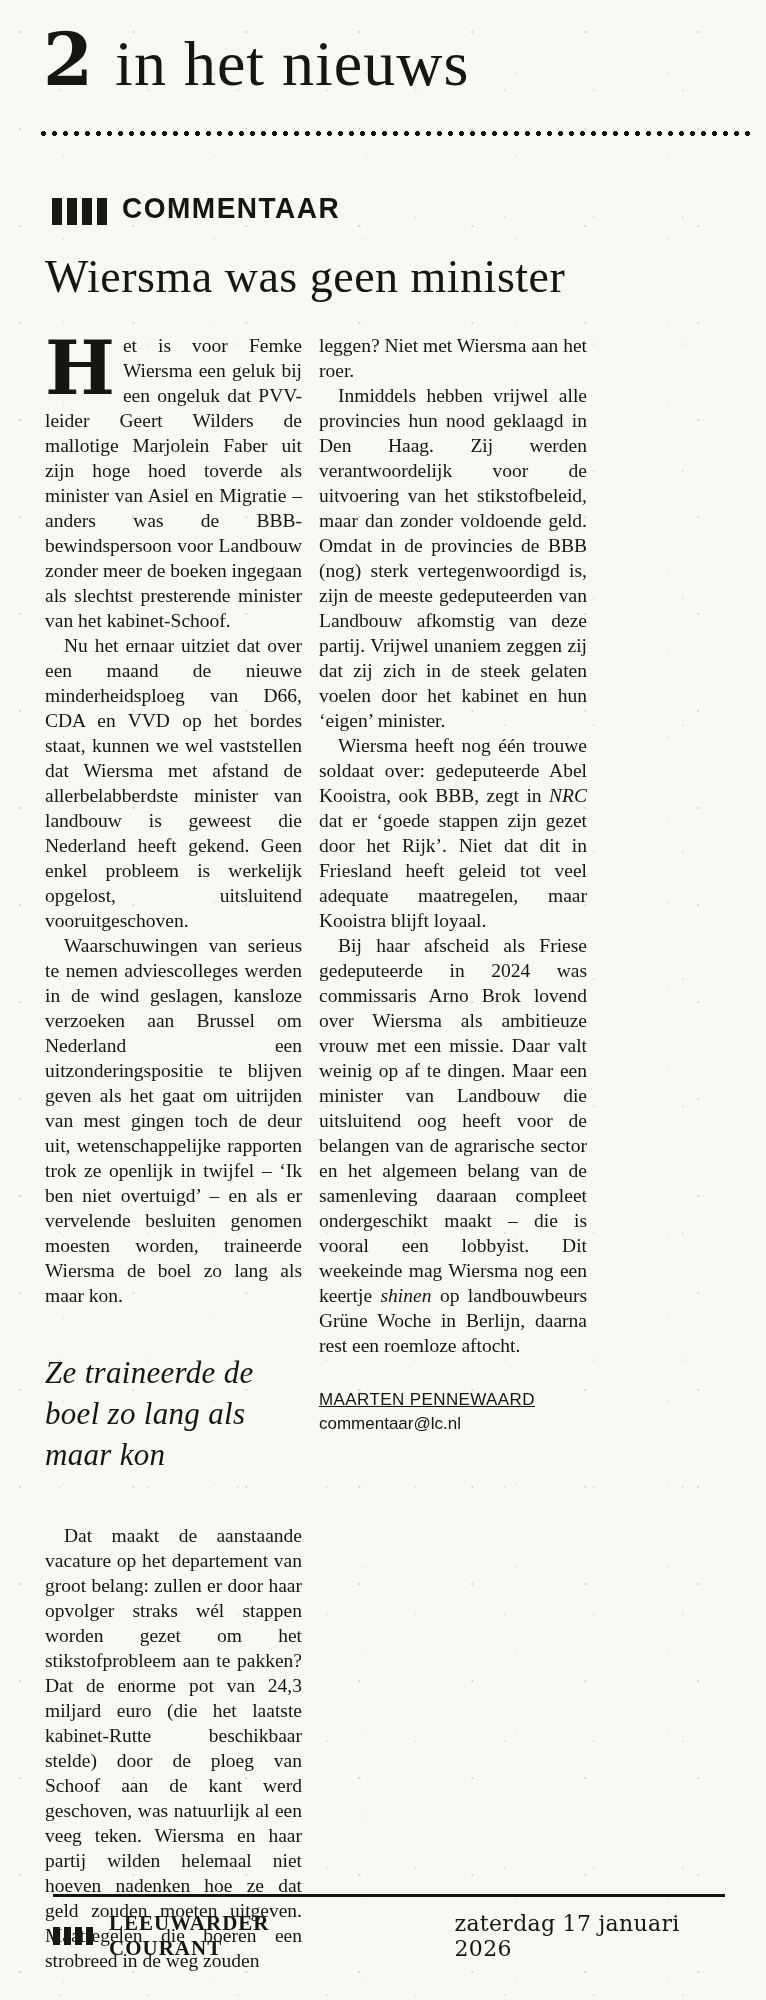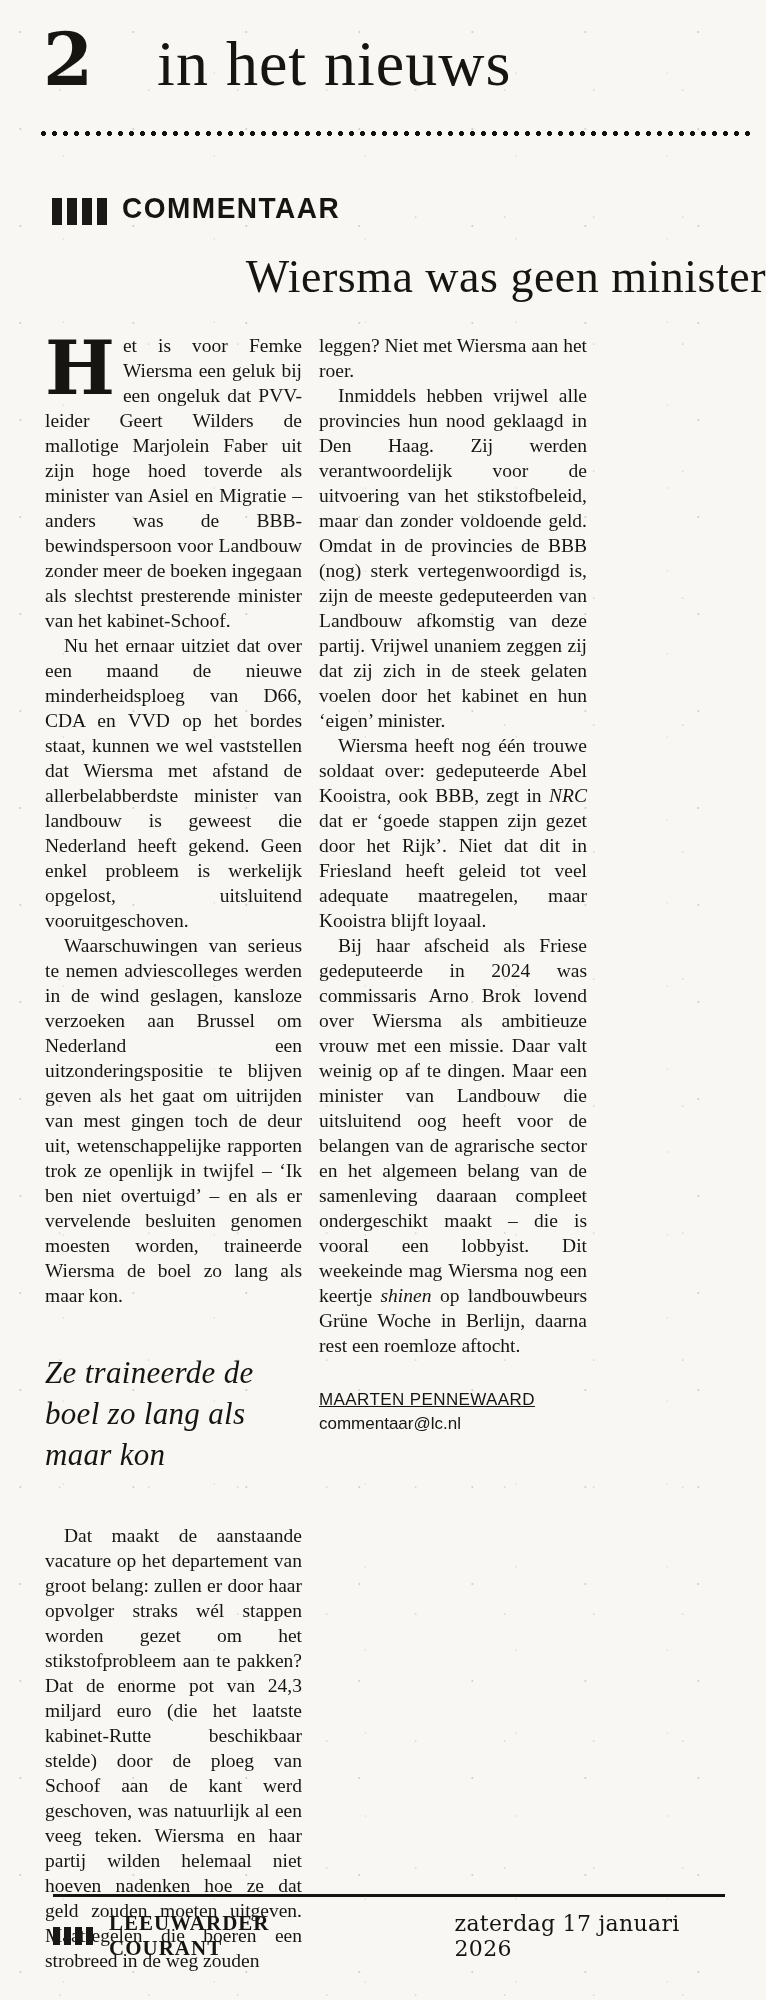--- a/index.html
+++ b/index.html
@@ -23,21 +23,21 @@
   .page{position:relative;width:766px;height:2000px;}
 
   
   .masthead{display:flex;align-items:baseline;padding:18px 0 0 43px;}
   .page-num{
     font-family:"DejaVu Serif", serif;font-weight:bold;
     font-size:72px;line-height:84px;letter-spacing:-2px;
   }
   .section-title{
     font-family:"Liberation Serif", serif;font-weight:normal;
-    font-size:64px;line-height:80px;margin-left:66px;letter-spacing:1px;
+    font-size:64px;line-height:80px;margin-left:24px;letter-spacing:1px;
   }
   .dotted-rule{
     margin:26px 14px 0 38px;height:7px;
     background-image:radial-gradient(circle, #141310 2.3px, rgba(0,0,0,0) 2.8px);
     background-size:11px 7px;background-repeat:repeat-x;background-position:0 50%;
   }
 
   
   .kicker{display:flex;align-items:flex-end;margin:56px 0 0 52px;}
   .bars{display:flex;align-items:center;}
@@ -45,21 +45,21 @@
   .kicker-label{
     font-family:"Liberation Sans", sans-serif;font-weight:bold;
     font-size:28px;letter-spacing:1.5px;margin-left:10px;
     transform:scaleY(1.05);transform-origin:left center;
   }
 
   
   .headline{
     margin:26px 0 0 45px;
     font-family:"Liberation Serif", serif;font-weight:normal;
-    font-size:46px;line-height:52px;letter-spacing:.5px;text-align:right;
+    font-size:46px;line-height:52px;letter-spacing:.5px;
   }
 
   
   .columns{display:flex;margin:30px 0 0 45px;gap:17px;}
   .col-left{width:257px;}
   .col-right{width:268px;}
   .col p{
     margin:0;font-size:19.5px;line-height:25px;
     text-align:justify;hyphens:auto;-webkit-hyphens:auto;
   }

